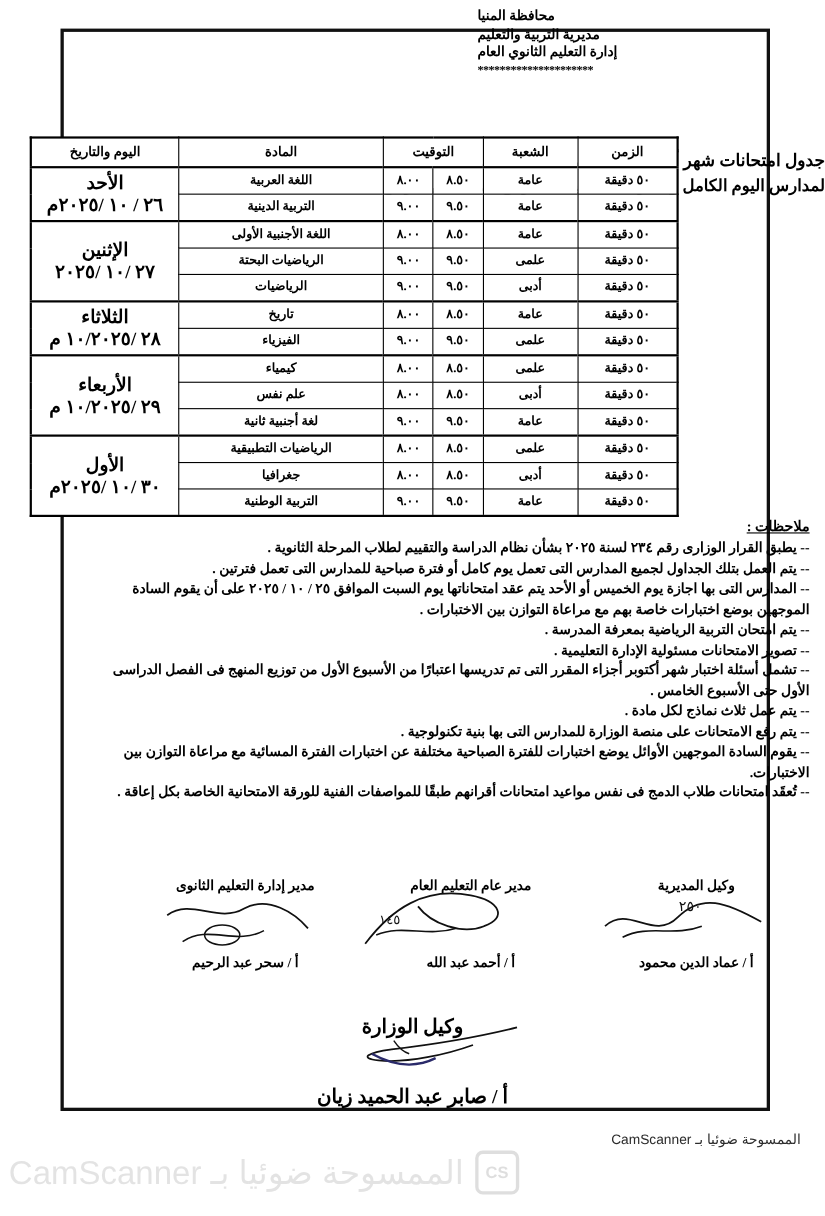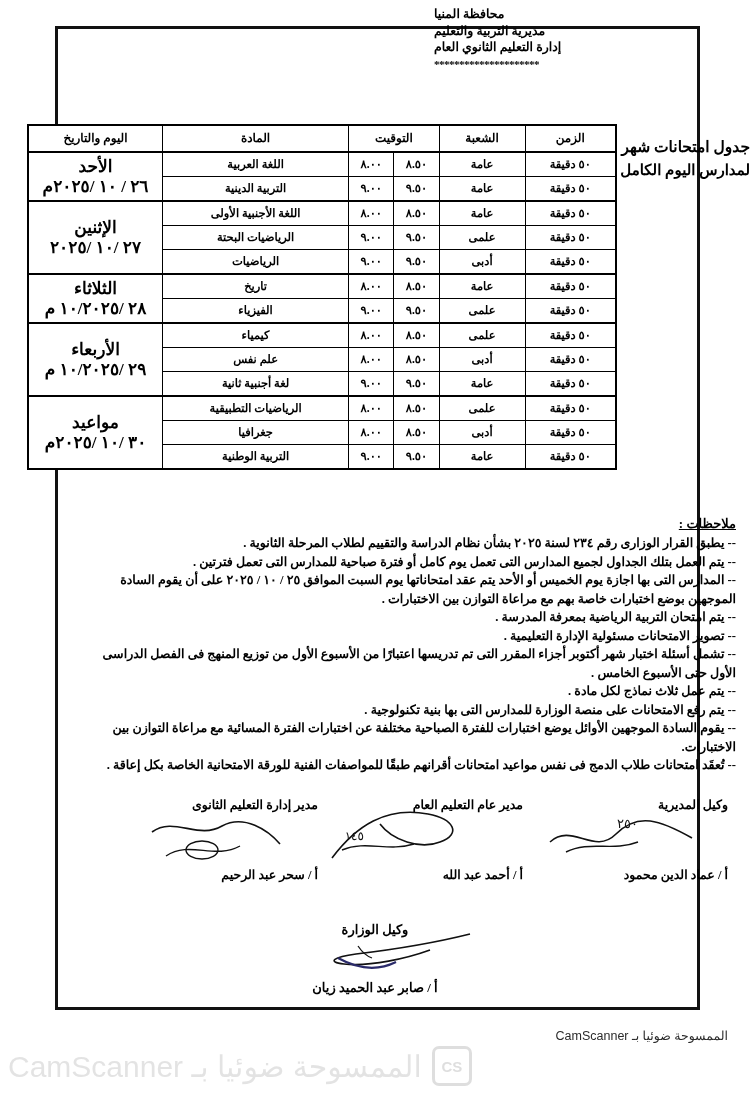--- a/index.html
+++ b/index.html
@@ -99,21 +99,21 @@
     line-height: 1.5;
     border-right-width: 2.5px;
   }
   tr.group-start td { border-top-width: 2.5px; }
   td.inner-sep { border-bottom-color: #9a9a9a; }
 
   
   #notes {
     position: absolute;
     right: 14px;
-    top: 514px;
+    top: 469px;
     width: 660px;
     font-size: 12.6px;
     font-weight: bold;
     line-height: 1.47;
     text-align: right;
   }
   #notes .notes-head {
     text-decoration: underline;
     margin-bottom: 1px;
     font-size: 13px;
@@ -130,28 +130,28 @@
     position: absolute;
     display: flex;
     justify-content: space-between;
     width: 600px;
     right: 22px;
     font-size: 12.5px;
     font-weight: bold;
   }
   #sig-titles { top: 797px; }
   #sig-names  { top: 867px; }
-  .sig-cell { width: 190px; }
+  .sig-cell { text-align: center; width: 190px; }
 
   #sig-bottom {
     position: absolute;
     left: 0; right: 0;
     top: 922px;
     text-align: center;
-    font-size: 13px;
+    font-size: 18px;
     font-weight: bold;
   }
   #sig-bottom .name { margin-top: 42px; }
 
   
   .scribble { position: absolute; pointer-events: none; }
 
   
   #cs-line {
     position: absolute;
@@ -302,21 +302,21 @@
           <td class="col-t1">٩.٠٠</td>
           <td class="col-mada">لغة أجنبية ثانية</td>
         </tr>
         <tr class="group-start">
           <td class="col-zaman inner-sep">٥٠ دقيقة</td>
           <td class="col-shoaba inner-sep">علمى</td>
           <td class="col-t2 inner-sep">٨.٥٠</td>
           <td class="col-t1 inner-sep">٨.٠٠</td>
           <td class="col-mada inner-sep">الرياضيات التطبيقية</td>
           <td class="col-day day-cell" rowspan="3">
-            <div>مواعيد</div>
+            <div>الأول</div>
             <div>٣٠ /١٠ /٢٠٢٥م</div>
           </td>
         </tr>
         <tr>
           <td class="col-zaman inner-sep">٥٠ دقيقة</td>
           <td class="col-shoaba inner-sep">أدبى</td>
           <td class="col-t2 inner-sep">٨.٥٠</td>
           <td class="col-t1 inner-sep">٨.٠٠</td>
           <td class="col-mada inner-sep">جغرافيا</td>
         </tr>

